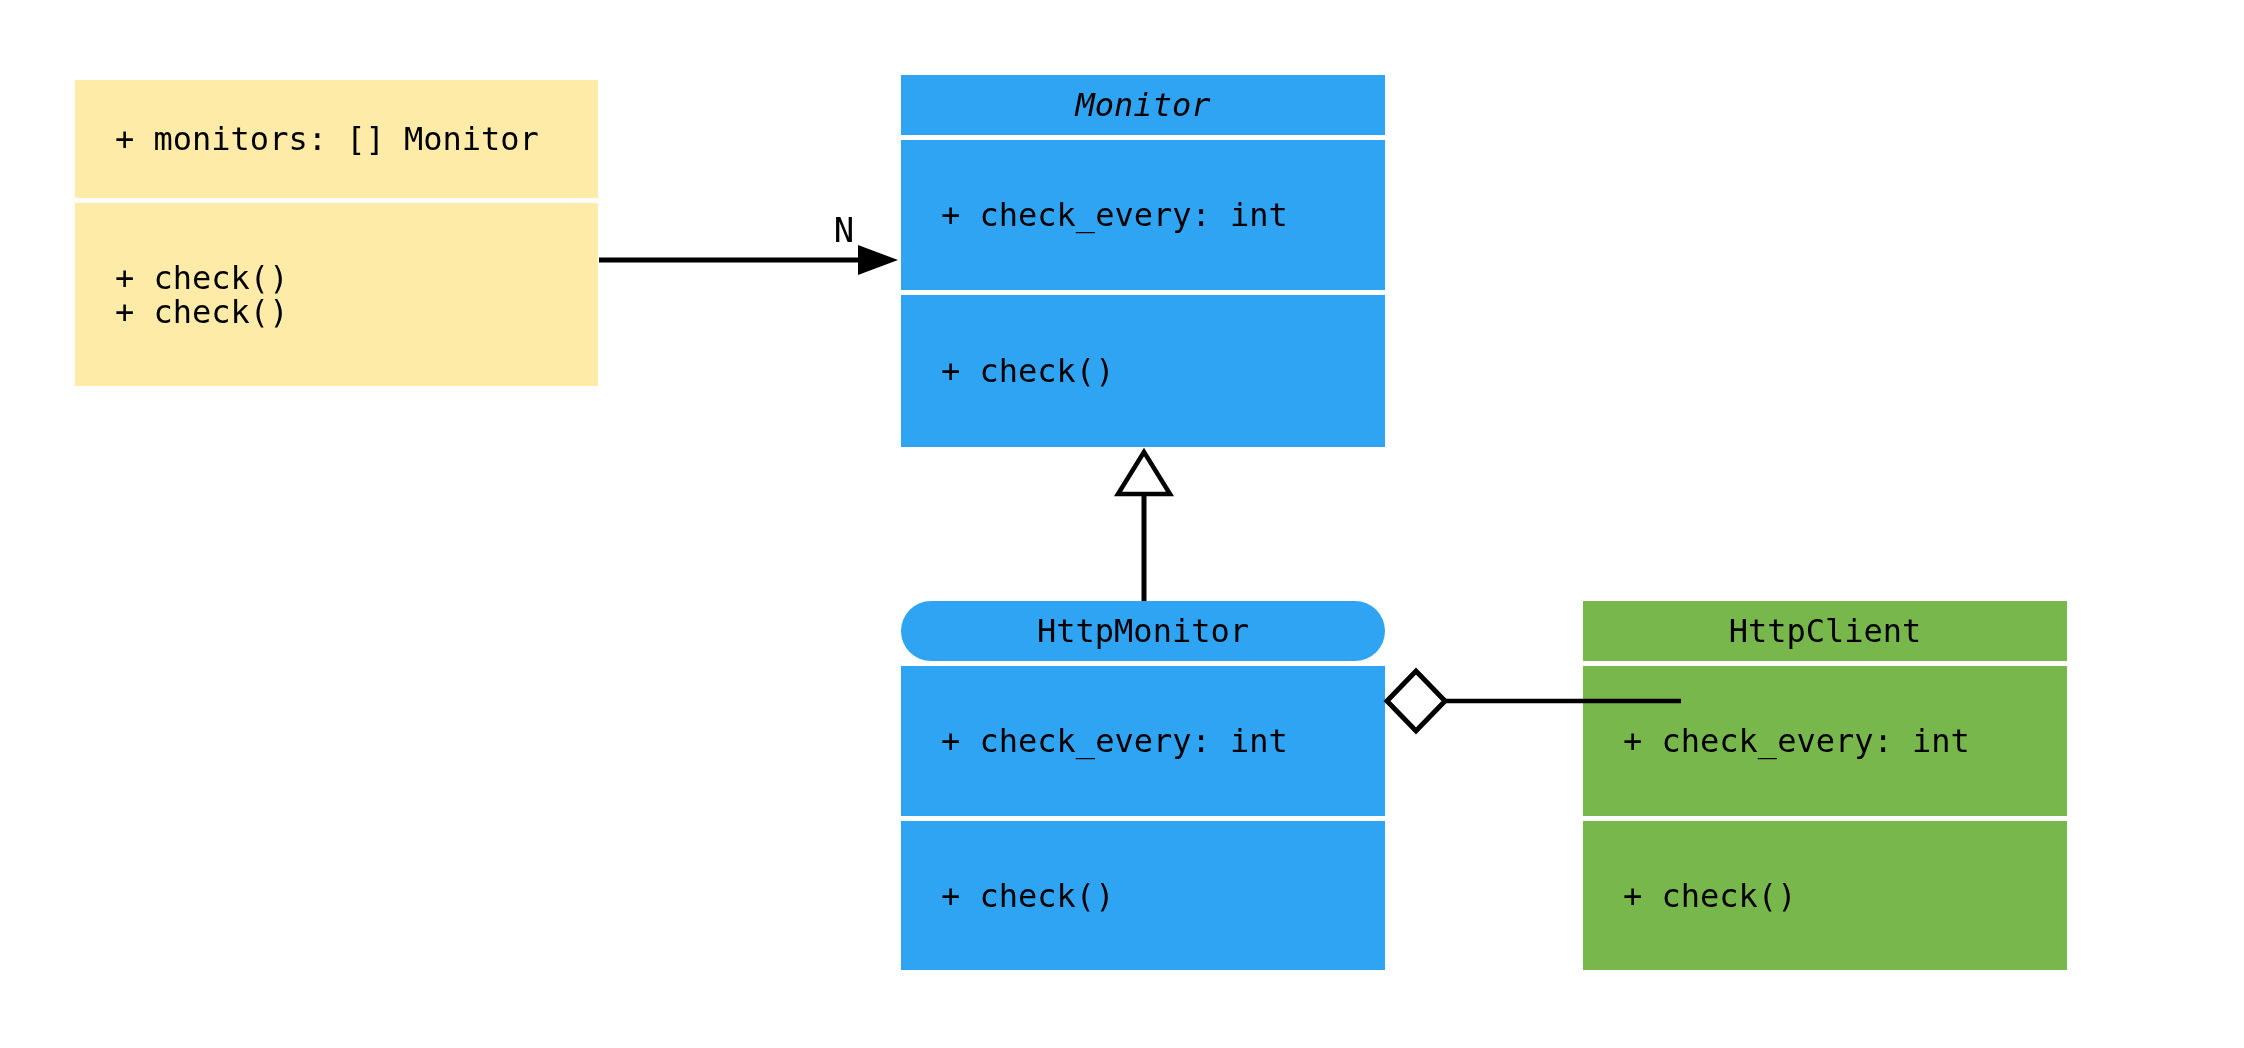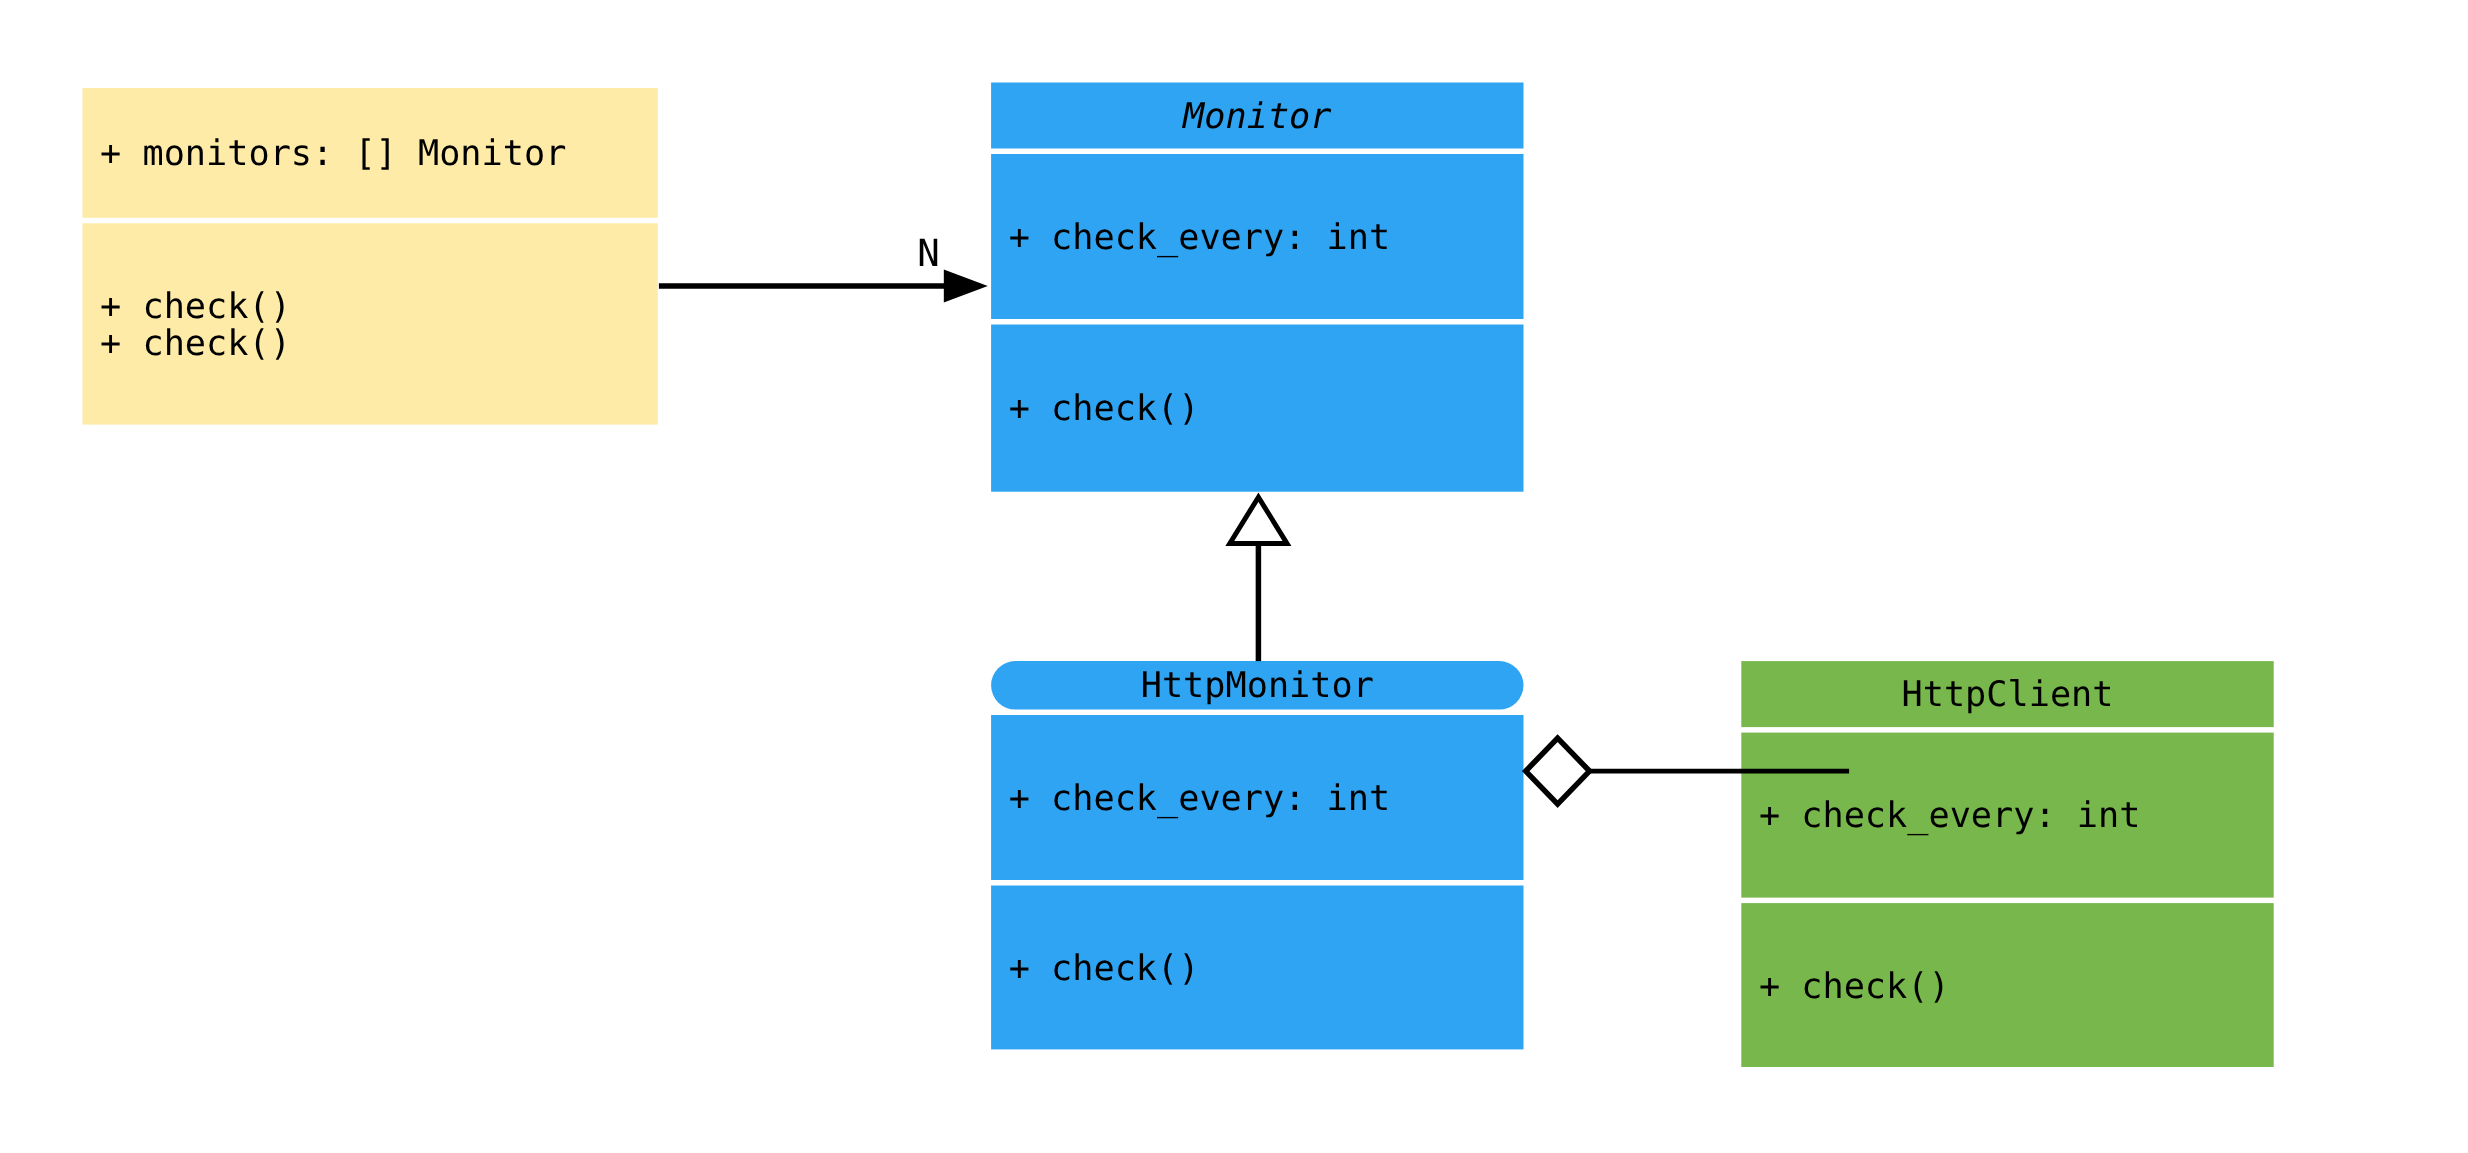--- a/index.html
+++ b/index.html
@@ -20,21 +20,21 @@
   }
   .sec.title {
     display: flex;
     align-items: center;
     justify-content: center;
   }
   .sec.body {
     display: flex;
     flex-direction: column;
     justify-content: center;
-    padding-left: 16px;
+    padding-left: 40px;
     line-height: 34px;
   }
   .gap { height: 5px; width: 100%; }
   .dark-text  { color: #000000; }
   .light-text { color: #000000; }
   .italic { font-style: italic; }
   .edges {
     position: absolute;
     left: 0; top: 0;
     pointer-events: none;
@@ -68,21 +68,21 @@
     <div class="sec body light-text" style="height: 150px; background-color: rgb(46, 164, 242);">
       <div>+ check_every: int</div>
     </div>
     <div class="gap"></div>
     <div class="sec body light-text" style="height: 152px; background-color: rgb(46, 164, 242);">
       <div>+ check()</div>
     </div>
   </div>
 
   <div class="class-box" style="left:901px; top:601px; width:484px;">
-    <div class="sec title light-text" style="height: 44px; background-color: rgb(46, 164, 242); border-radius: 30px;">HttpMonitor</div>
+    <div class="sec title light-text" style="height: 60px; background-color: rgb(46, 164, 242); border-radius: 30px;">HttpMonitor</div>
     <div class="gap"></div>
     <div class="sec body light-text" style="height: 150px; background-color: rgb(46, 164, 242);">
       <div>+ check_every: int</div>
     </div>
     <div class="gap"></div>
     <div class="sec body light-text" style="height: 149px; background-color: rgb(46, 164, 242);">
       <div>+ check()</div>
     </div>
   </div>
 

